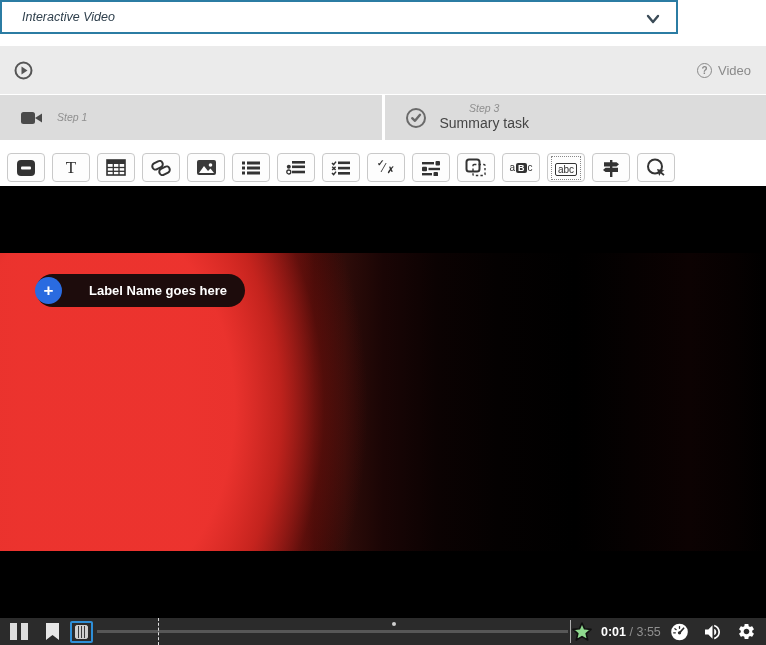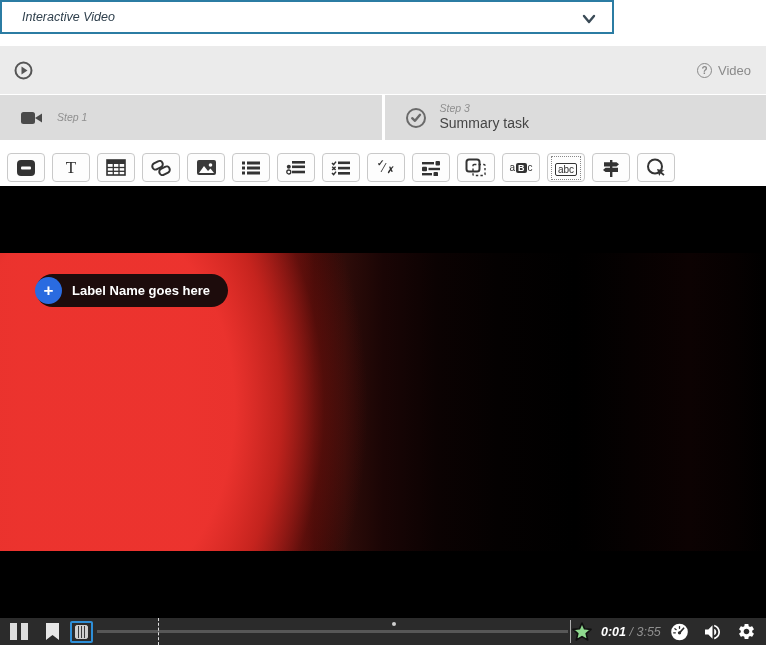--- a/index.html
+++ b/index.html
@@ -1,40 +1,40 @@
 <!DOCTYPE html>
 <html><head>
 <meta charset="utf-8">
 <style>
   * { margin:0; padding:0; box-sizing:border-box; }
   html,body { width:766px; height:645px; overflow:hidden; background:#fff;
               font-family:"Liberation Sans", sans-serif; }
   .page { position:relative; width:766px; height:645px; background:#fff; }
 
   
-  .top-panel { position:absolute; left:0; top:0; width:614px; height:34px;
+  .top-panel { position:absolute; left:0; top:0; width:678px; height:34px;
                background:#fff; border:2px solid #2b7ca3; display:flex;
                align-items:center; cursor:pointer; }
   .top-panel-title { margin-left:20px; font-style:italic; font-size:12.5px; color:#2e3f4c; }
   .top-chevron { position:absolute; right:14px; top:8px; }
 
   
   .editor-header { position:absolute; left:0; top:46px; width:766px; height:48px;
                    background:#ebebeb; display:flex; align-items:center; }
   .play-circle { margin-left:14px; }
   .editor-title { margin-left:9px; font-size:20px; color:#6a6a6a; }
   .tour-btn { position:absolute; right:15px; top:0; height:48px; display:flex;
               align-items:center; gap:6px; color:#8a8a8a; font-size:13px; cursor:pointer; }
   .tour-circle { width:15px; height:15px; border:1.6px solid #8a8a8a; border-radius:50%;
                  display:flex; align-items:center; justify-content:center;
                  font-size:10px; font-weight:bold; color:#8a8a8a; }
 
   
   .tabs { position:absolute; left:0; top:95px; width:766px; height:45px;
-          display:flex; gap:3px; background:#fff; }
+          display:flex; gap:3px; background:#fff;text-align:center; }
   .tab { flex:1; background:#dcdcdc; display:flex; align-items:center;
          padding-left:20px; gap:13px; cursor:pointer; }
   .tab.active { background:#fff; }
   .tab-texts { display:flex; flex-direction:column; line-height:1.25; }
   .tab-step { font-size:10.5px; font-style:italic; color:#8f8f8f; }
   .tab-label { font-size:14px; color:#454545; }
 
   
   .toolbar { position:absolute; left:0; top:140px; width:766px; height:46px;
              background:#fff; display:flex; gap:7px; padding:13px 0 0 7px; }
@@ -61,21 +61,21 @@
       radial-gradient(ellipse 310px 430px at 95px 52%,
         rgba(236,51,46,0.95) 0%, rgba(236,51,46,0.95) 45%,
         rgba(205,37,31,0.85) 60%, rgba(120,18,14,0.45) 74%, rgba(40,8,6,0) 88%),
       linear-gradient(90deg,
         #cf2b27 0%, #e83430 3%, #ea3531 24%, #c42521 30%, #701310 36%,
         #350906 41%, #2e0c09 45%, #1a0505 50%, #0b0202 57%, #040101 65%,
         #000 75%, #0c0202 90%, #060101 96%, #000 100%);
   }
   .interaction-label { position:absolute; left:36px; top:88px; height:33px; cursor:pointer; }
   .label-pill { height:33px; background:#1d0c0c; border-radius:17px;
-                padding:0 18px 0 36px; display:flex; align-items:center; }
+                padding:0 18px 0 53px; display:flex; align-items:center; }
   .label-text { color:#fff; font-size:13px; font-weight:600; white-space:nowrap; }
   .plus-circle { position:absolute; left:-1px; top:3px; width:27px; height:27px;
                  border-radius:50%; background:#2a6be0; color:#fff; display:flex;
                  align-items:center; justify-content:center; font-size:17px;
                  font-weight:bold; line-height:1; }
 
   
   .controls { position:absolute; left:0; top:618px; width:766px; height:27px;
               background:#2b2b2b; }
   .pause-btn { position:absolute; left:10px; top:5px; width:20px; height:17px;
@@ -93,21 +93,21 @@
   .timeline { position:absolute; left:97px; top:12px; width:471px; height:3px;
               background:#575757; cursor:pointer; }
   .bookmark-marker { position:absolute; left:158px; top:0; height:27px; width:0;
                      border-left:1px dashed rgba(255,255,255,0.85); }
   .interaction-dot { position:absolute; left:392px; top:4px; width:4px; height:4px;
                      border-radius:50%; background:#cfcfcf; cursor:pointer; }
   .bar-divider { position:absolute; left:570px; top:2px; width:1px; height:23px;
                  background:#aeaeae; }
   .endscreen-star { position:absolute; left:572px; top:4px; cursor:pointer; }
   .time { position:absolute; left:601px; top:7px; font-size:12.5px; color:#8f8f8f;
-          white-space:nowrap;font-style:italic; }
+          white-space:nowrap; }
   .time-current { color:#fff; font-weight:bold; }
   .rate-btn { position:absolute; left:669px; top:4px; cursor:pointer; }
   .volume-btn { position:absolute; left:702px; top:4px; cursor:pointer; }
   .quality-btn { position:absolute; left:737px; top:4px; cursor:pointer; }
 </style>
 </head>
 <body>
 
 <div class="page">
 

